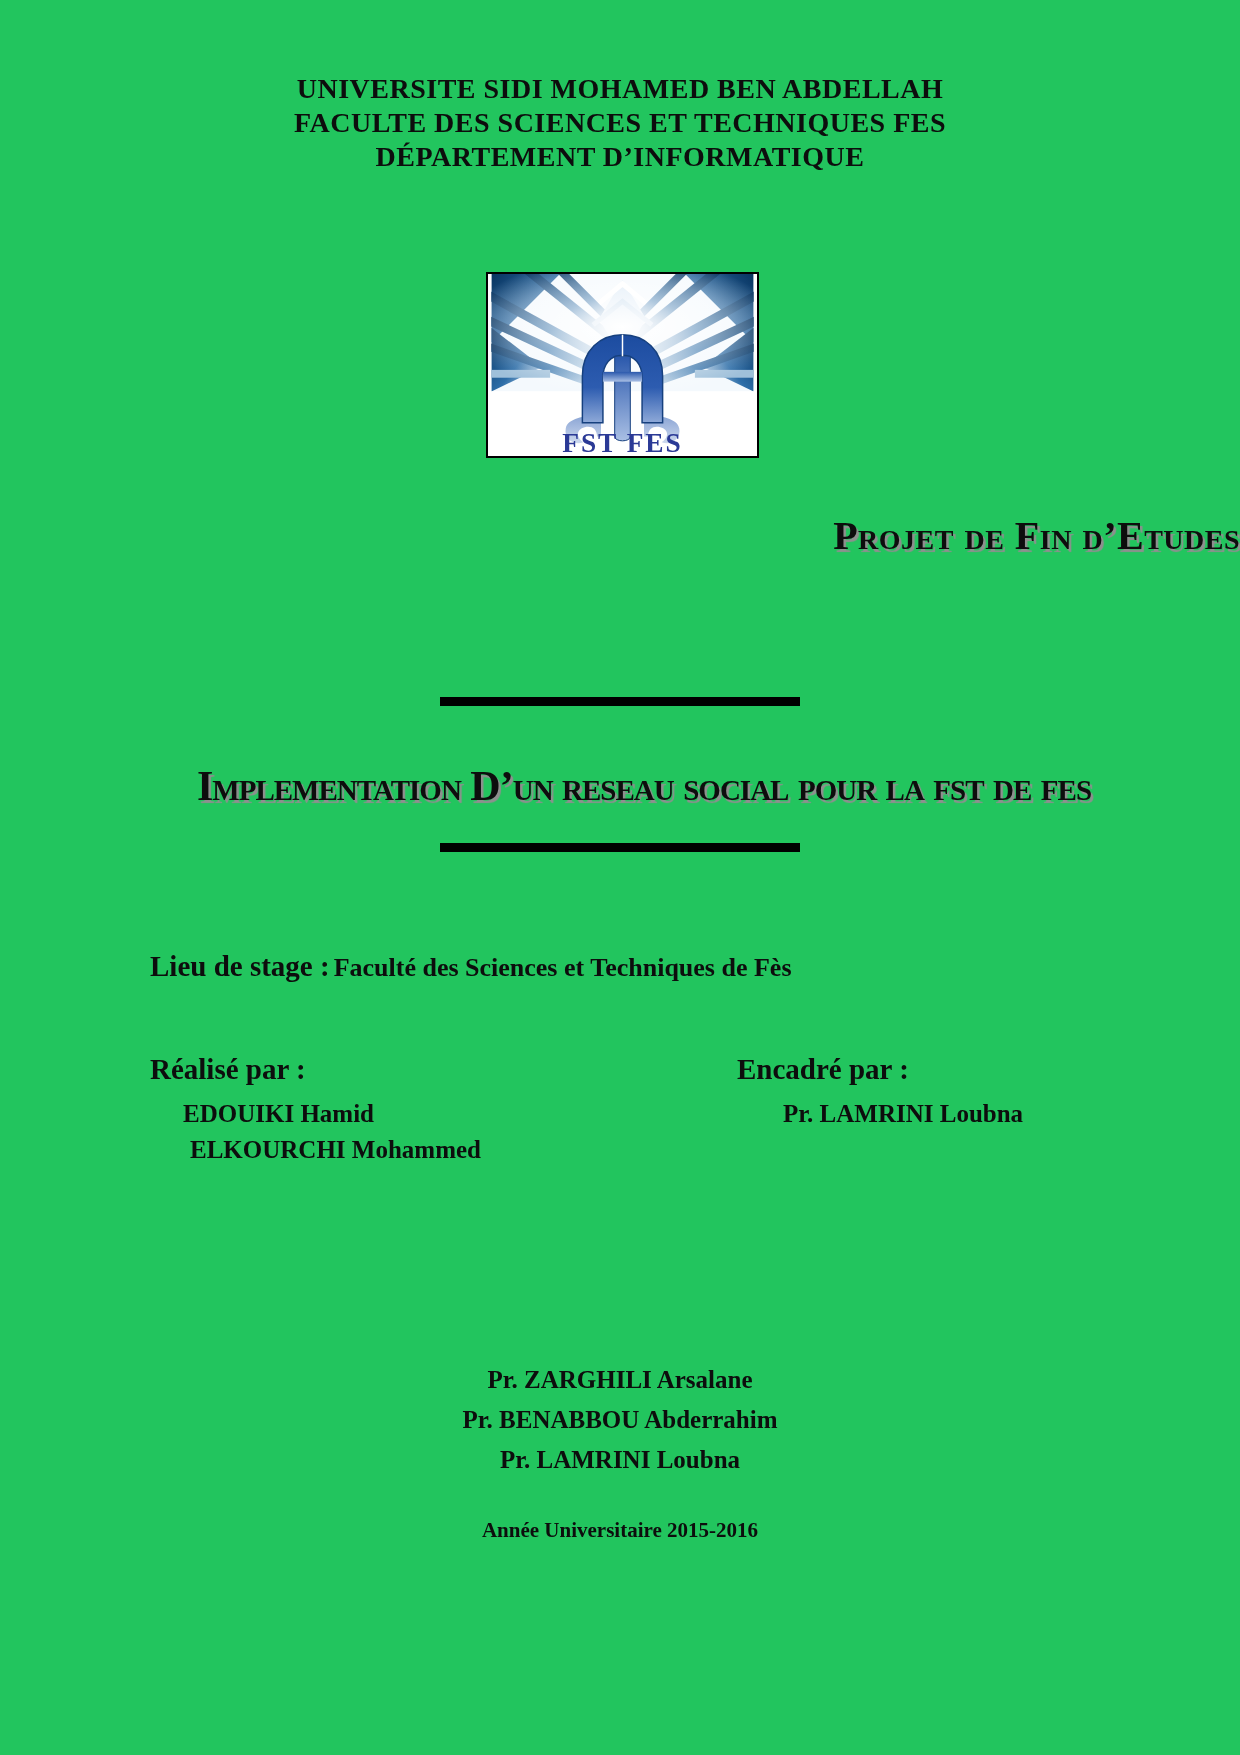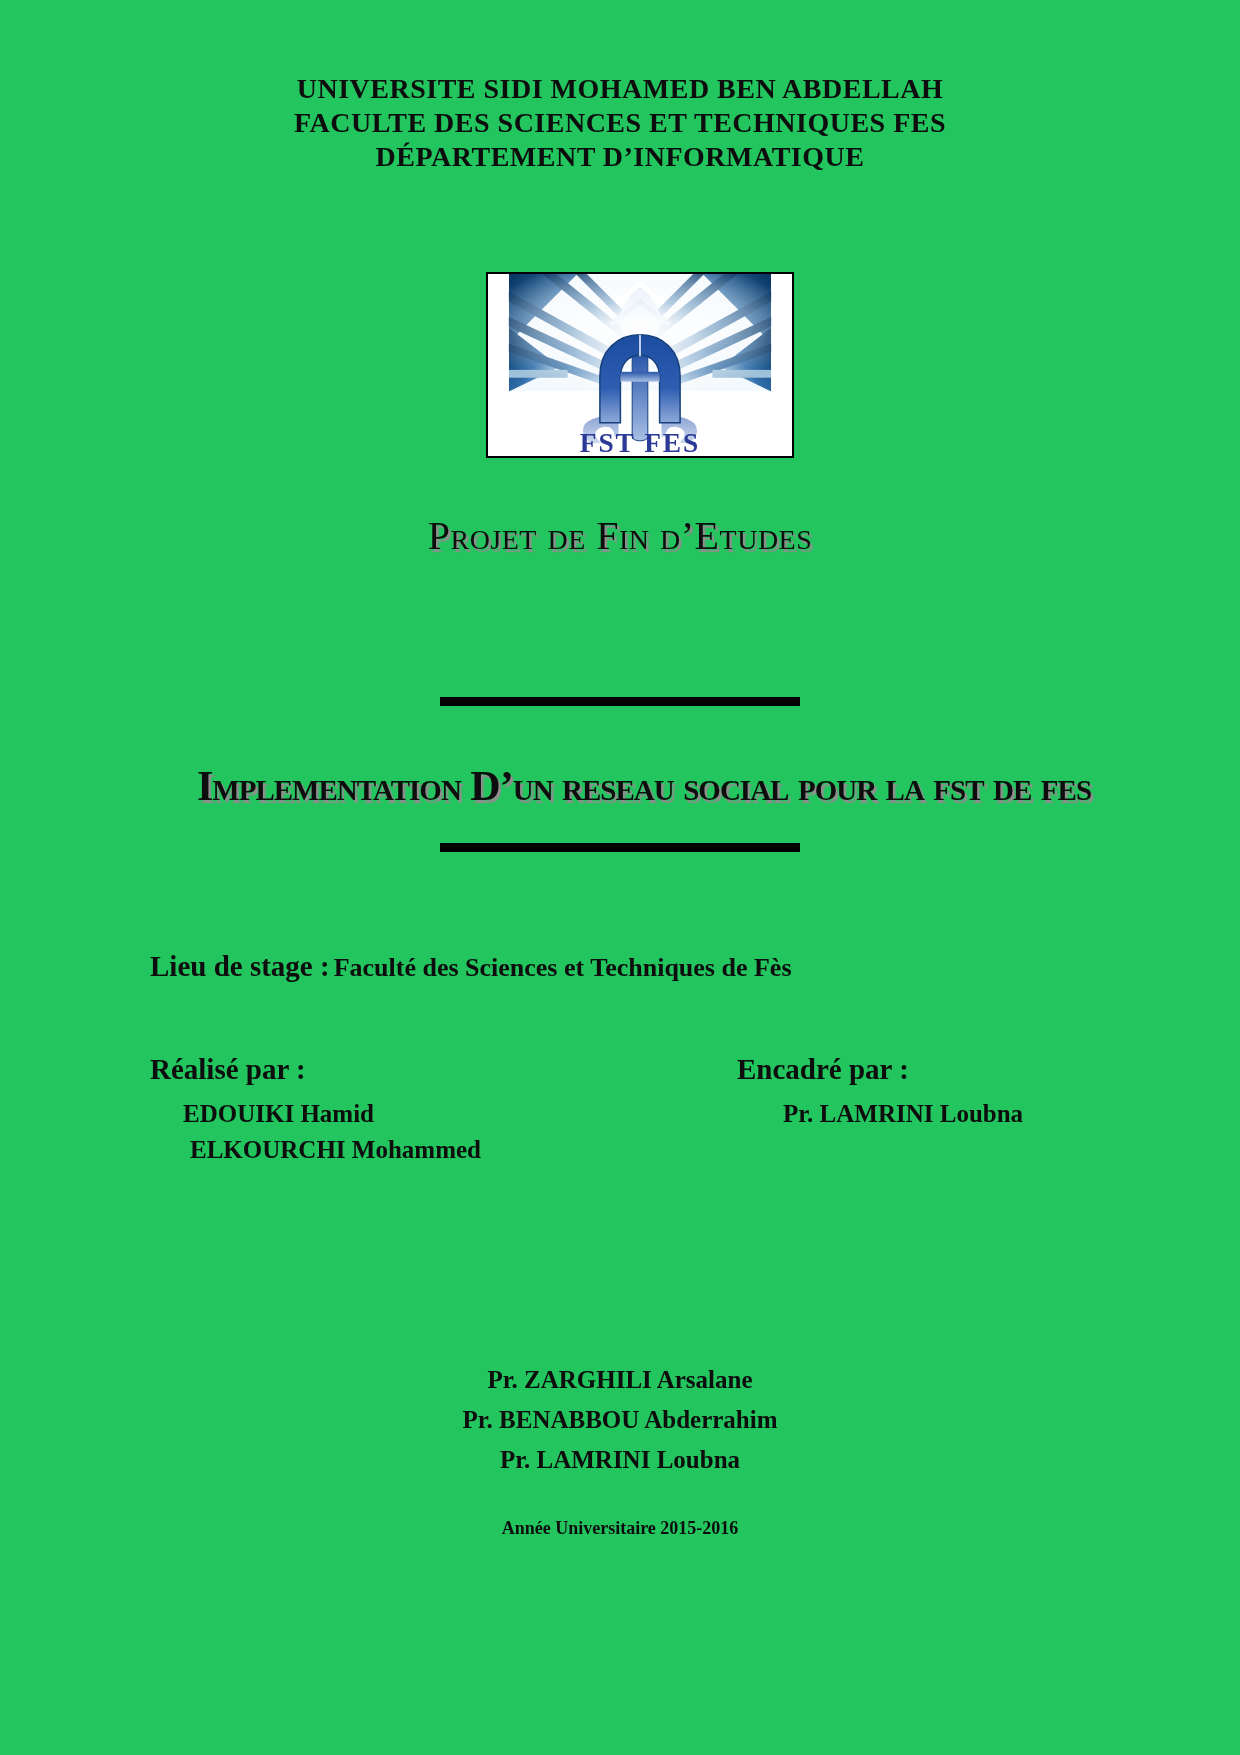--- a/index.html
+++ b/index.html
@@ -17,32 +17,33 @@
   
   .uni-header{
     top:72px;
     font-weight:bold;
     font-size:28px;
     line-height:34px;
     letter-spacing:0.5px;
   }
   
   .logo-box{
-    top:272px;left:486px;width:308px;height:186px;
+    top:272px;left:486px;width:273px;height:186px;
     border:2px solid #000;box-sizing:border-box;background:#fff;
   }
   .logo-box svg{display:block;width:100%;height:100%;}
   
   .shadowed{ text-shadow:2.5px 2.5px 1px #8f8f8f; }
   .projet-title{
     top:512px;
-    font-weight:normal;
+    font-weight:bold;
     font-size:40px;
     font-variant:small-caps;
     letter-spacing:0.5px;
+    text-align:right;
   }
   .degree-title{
     top:582px;
     font-weight:bold;
     font-size:31px;
   }
   .divider{
     left:440px;width:360px;height:9px;background:#000;
   }
   .bar-top{top:697px;}
@@ -76,21 +77,21 @@
   .jury-list{
     top:1360px;
     font-weight:bold;
     font-size:25px;
     line-height:40px;
   }
   
   .academic-year{
     top:1518px;
     font-weight:bold;
-    font-size:18px;
+    font-size:21px;
   }
 </style>
 </head>
 <body>
 
 <div class="page">
 
   <div class="abs ctr uni-header">
     <div>UNIVERSITE SIDI MOHAMED BEN ABDELLAH</div>
     <div>FACULTE DES SCIENCES ET TECHNIQUES FES</div>

